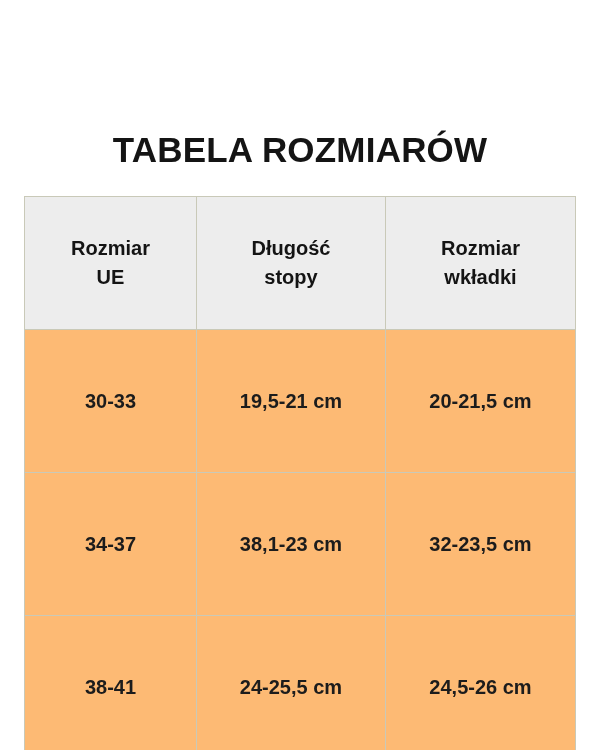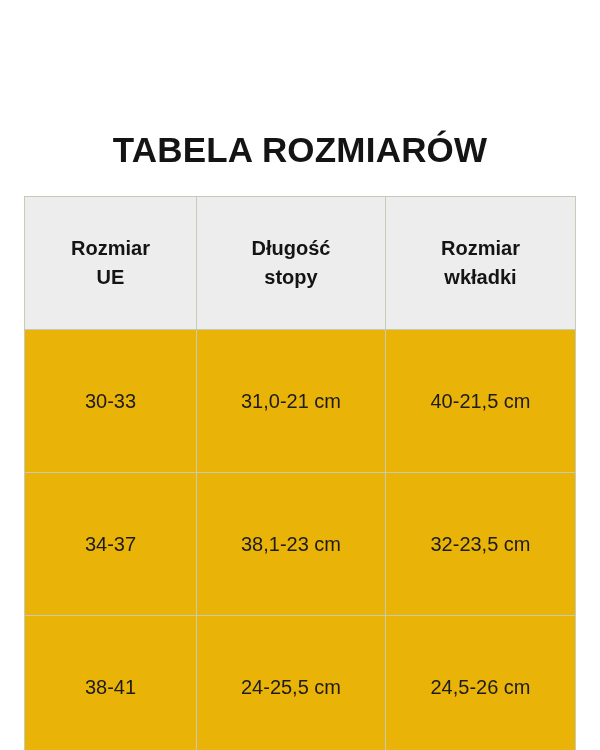--- a/index.html
+++ b/index.html
@@ -45,23 +45,23 @@
     line-height: 1.45;
     padding: 10px 8px;
   }
   .size-table thead th {
     background: #ededed;
     font-weight: bold;
     height: 112px;
     color: #141414;
   }
   .size-table tbody td {
-    background: #eab308;
+    background: #fdba74;
     height: 122px;
-    font-weight: normal;
+    font-weight: bold;
     color: #1c1c1c;
   }
   .col-1 { width: 155px; }
   .col-2 { width: 172px; }
   .col-3 { width: 173px; }
   .cell-line { display: block; }
 </style>
 </head>
 <body>
 
@@ -82,22 +82,22 @@
         </th>
         <th class="col-3">
           <span class="cell-line">Rozmiar</span>
           <span class="cell-line">wkładki</span>
         </th>
       </tr>
     </thead>
     <tbody>
       <tr>
         <td class="col-1">30-33</td>
-        <td class="col-2">31,0-21 cm</td>
-        <td class="col-3">40-21,5 cm</td>
+        <td class="col-2">19,5-21 cm</td>
+        <td class="col-3">20-21,5 cm</td>
       </tr>
       <tr>
         <td class="col-1">34-37</td>
         <td class="col-2">38,1-23 cm</td>
         <td class="col-3">32-23,5 cm</td>
       </tr>
       <tr>
         <td class="col-1">38-41</td>
         <td class="col-2">24-25,5 cm</td>
         <td class="col-3">24,5-26 cm</td>

